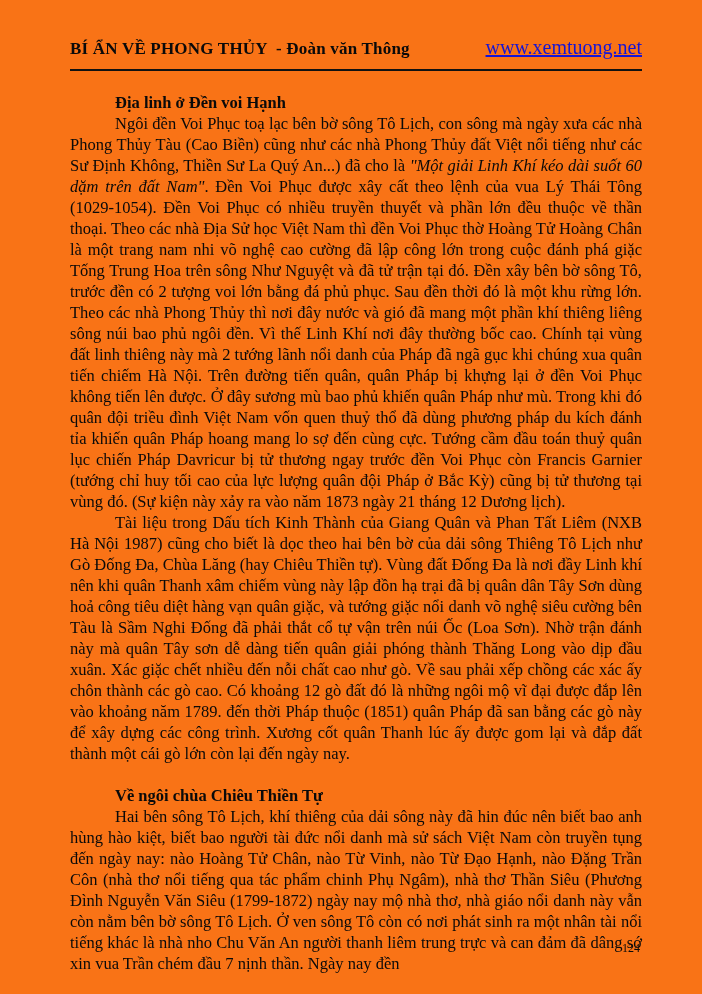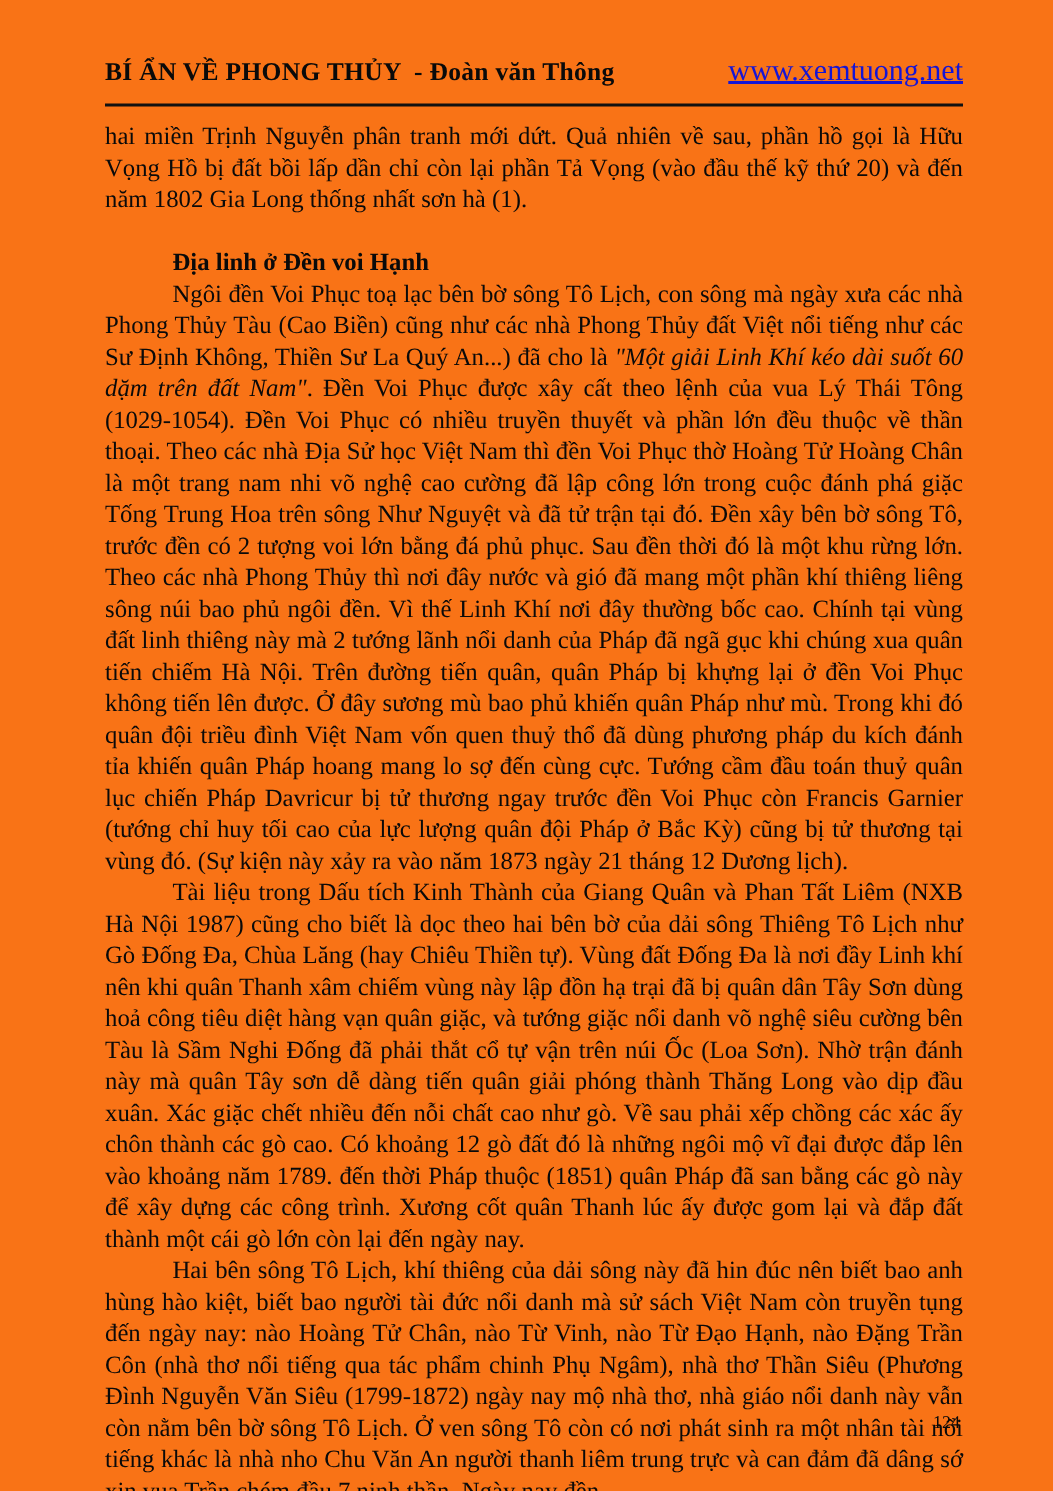--- a/index.html
+++ b/index.html
@@ -84,28 +84,28 @@
   <div class="content">
 
     <div class="header-row">
       <span class="doc-title">BÍ ẨN VỀ PHONG THỦY  - Đoàn văn Thông</span>
       <a class="site-link">www.xemtuong.net</a>
     </div>
     <hr class="header-rule">
 
     <div class="body-text">
 
-      <p class="para no-indent">hai miền Trịnh Nguyễn phân tranh mới dứt. Quả nhiên về sau, phần hồ gọi là Hữu Vọng Hồ bị đất bồi lấp dần chỉ còn lại phần Tả Vọng (vào đầu thế kỹ thứ 20) và đến năm 1802 Gia Long thống nhất sơn hà (1).</p>
 
       <h2 class="section-heading">Địa linh ở Đền voi Hạnh</h2>
 
       <p class="para"><span>Ngôi đền Voi Phục toạ lạc bên bờ sông Tô Lịch, con sông mà ngày xưa các nhà Phong Thủy Tàu (Cao Biền) cũng như các nhà Phong Thủy đất Việt nổi tiếng như các Sư Định Không, Thiền Sư La Quý An...) đã cho là </span><span class="italic-run">"Một giải Linh Khí kéo dài suốt 60 dặm trên đất Nam"</span><span>. Đền Voi Phục được xây cất theo lệnh của vua Lý Thái Tông (1029-1054). Đền Voi Phục có nhiều truyền thuyết và phần lớn đều thuộc về thần thoại. Theo các nhà Địa Sử học Việt Nam thì đền Voi Phục thờ Hoàng Tử Hoàng Chân là một trang nam nhi võ nghệ cao cường đã lập công lớn trong cuộc đánh phá giặc Tống Trung Hoa trên sông Như Nguyệt và đã tử trận tại đó. Đền xây bên bờ sông Tô, trước đền có 2 tượng voi lớn bằng đá phủ phục. Sau đền thời đó là một khu rừng lớn. Theo các nhà Phong Thủy thì nơi đây nước và gió đã mang một phần khí thiêng liêng sông núi bao phủ ngôi đền. Vì thế Linh Khí nơi đây thường bốc cao. Chính tại vùng đất linh thiêng này mà 2 tướng lãnh nổi danh của Pháp đã ngã gục khi chúng xua quân tiến chiếm Hà Nội. Trên đường tiến quân, quân Pháp bị khựng lại ở đền Voi Phục không tiến lên được. Ở đây sương mù bao phủ khiến quân Pháp như mù. Trong khi đó quân đội triều đình Việt Nam vốn quen thuỷ thổ đã dùng phương pháp du kích đánh tỉa khiến quân Pháp hoang mang lo sợ đến cùng cực. Tướng cầm đầu toán thuỷ quân lục chiến Pháp Davricur bị tử thương ngay trước đền Voi Phục  còn Francis Garnier (tướng chỉ huy tối cao của lực lượng quân đội Pháp ở Bắc Kỳ) cũng bị tử thương tại vùng đó. (Sự kiện này xảy ra vào năm 1873 ngày 21 tháng 12 Dương lịch).</span></p>
 
       <p class="para">Tài liệu trong Dấu tích Kinh Thành của Giang Quân và Phan Tất Liêm (NXB Hà Nội 1987) cũng cho biết là dọc theo hai bên bờ của dải sông Thiêng Tô Lịch như Gò Đống Đa, Chùa Lăng (hay Chiêu Thiền tự). Vùng đất Đống Đa là nơi đầy Linh khí nên khi quân Thanh xâm chiếm vùng này lập đồn hạ trại đã bị quân dân Tây Sơn dùng hoả công tiêu diệt hàng vạn quân giặc, và tướng giặc nổi danh võ nghệ siêu cường bên Tàu là Sầm Nghi Đống đã phải thắt cổ tự vận trên núi Ốc (Loa Sơn). Nhờ trận đánh này mà quân Tây sơn dễ dàng tiến quân giải phóng thành Thăng Long vào dịp đầu xuân. Xác giặc chết nhiều đến nỗi chất cao như gò. Về sau phải xếp chồng các xác ấy chôn thành các gò cao. Có khoảng 12 gò đất đó là những ngôi mộ vĩ đại được đắp lên vào khoảng năm 1789. đến thời Pháp thuộc (1851) quân Pháp đã san bằng các gò này để xây dựng các công trình. Xương cốt quân Thanh lúc ấy được gom lại và đắp đất thành một cái gò lớn còn lại đến ngày nay.</p>
 
+      <h2 class="section-heading">Về ngôi chùa Chiêu Thiền Tự</h2>
 
 
       <p class="para">Hai bên sông Tô Lịch, khí thiêng của dải sông này đã hin đúc nên biết bao anh hùng hào kiệt, biết bao  người tài đức nổi danh mà sử sách Việt Nam còn truyền tụng đến ngày nay: nào Hoàng Tử Chân, nào Từ Vinh, nào Từ Đạo Hạnh, nào Đặng Trần Côn (nhà thơ nổi tiếng qua tác phẩm chinh Phụ Ngâm), nhà thơ Thần Siêu (Phương Đình Nguyễn Văn Siêu (1799-1872) ngày nay mộ nhà thơ, nhà giáo nổi danh này vẫn còn nằm bên bờ sông Tô Lịch. Ở ven sông Tô còn có nơi phát sinh ra một nhân tài nổi tiếng khác là nhà nho Chu Văn An người thanh liêm trung trực và can đảm đã dâng sớ xin vua Trần chém đầu 7 nịnh thần. Ngày nay đền</p>
 
     </div>
   </div>
 
   <div class="page-number">124</div>
 </div>
 

